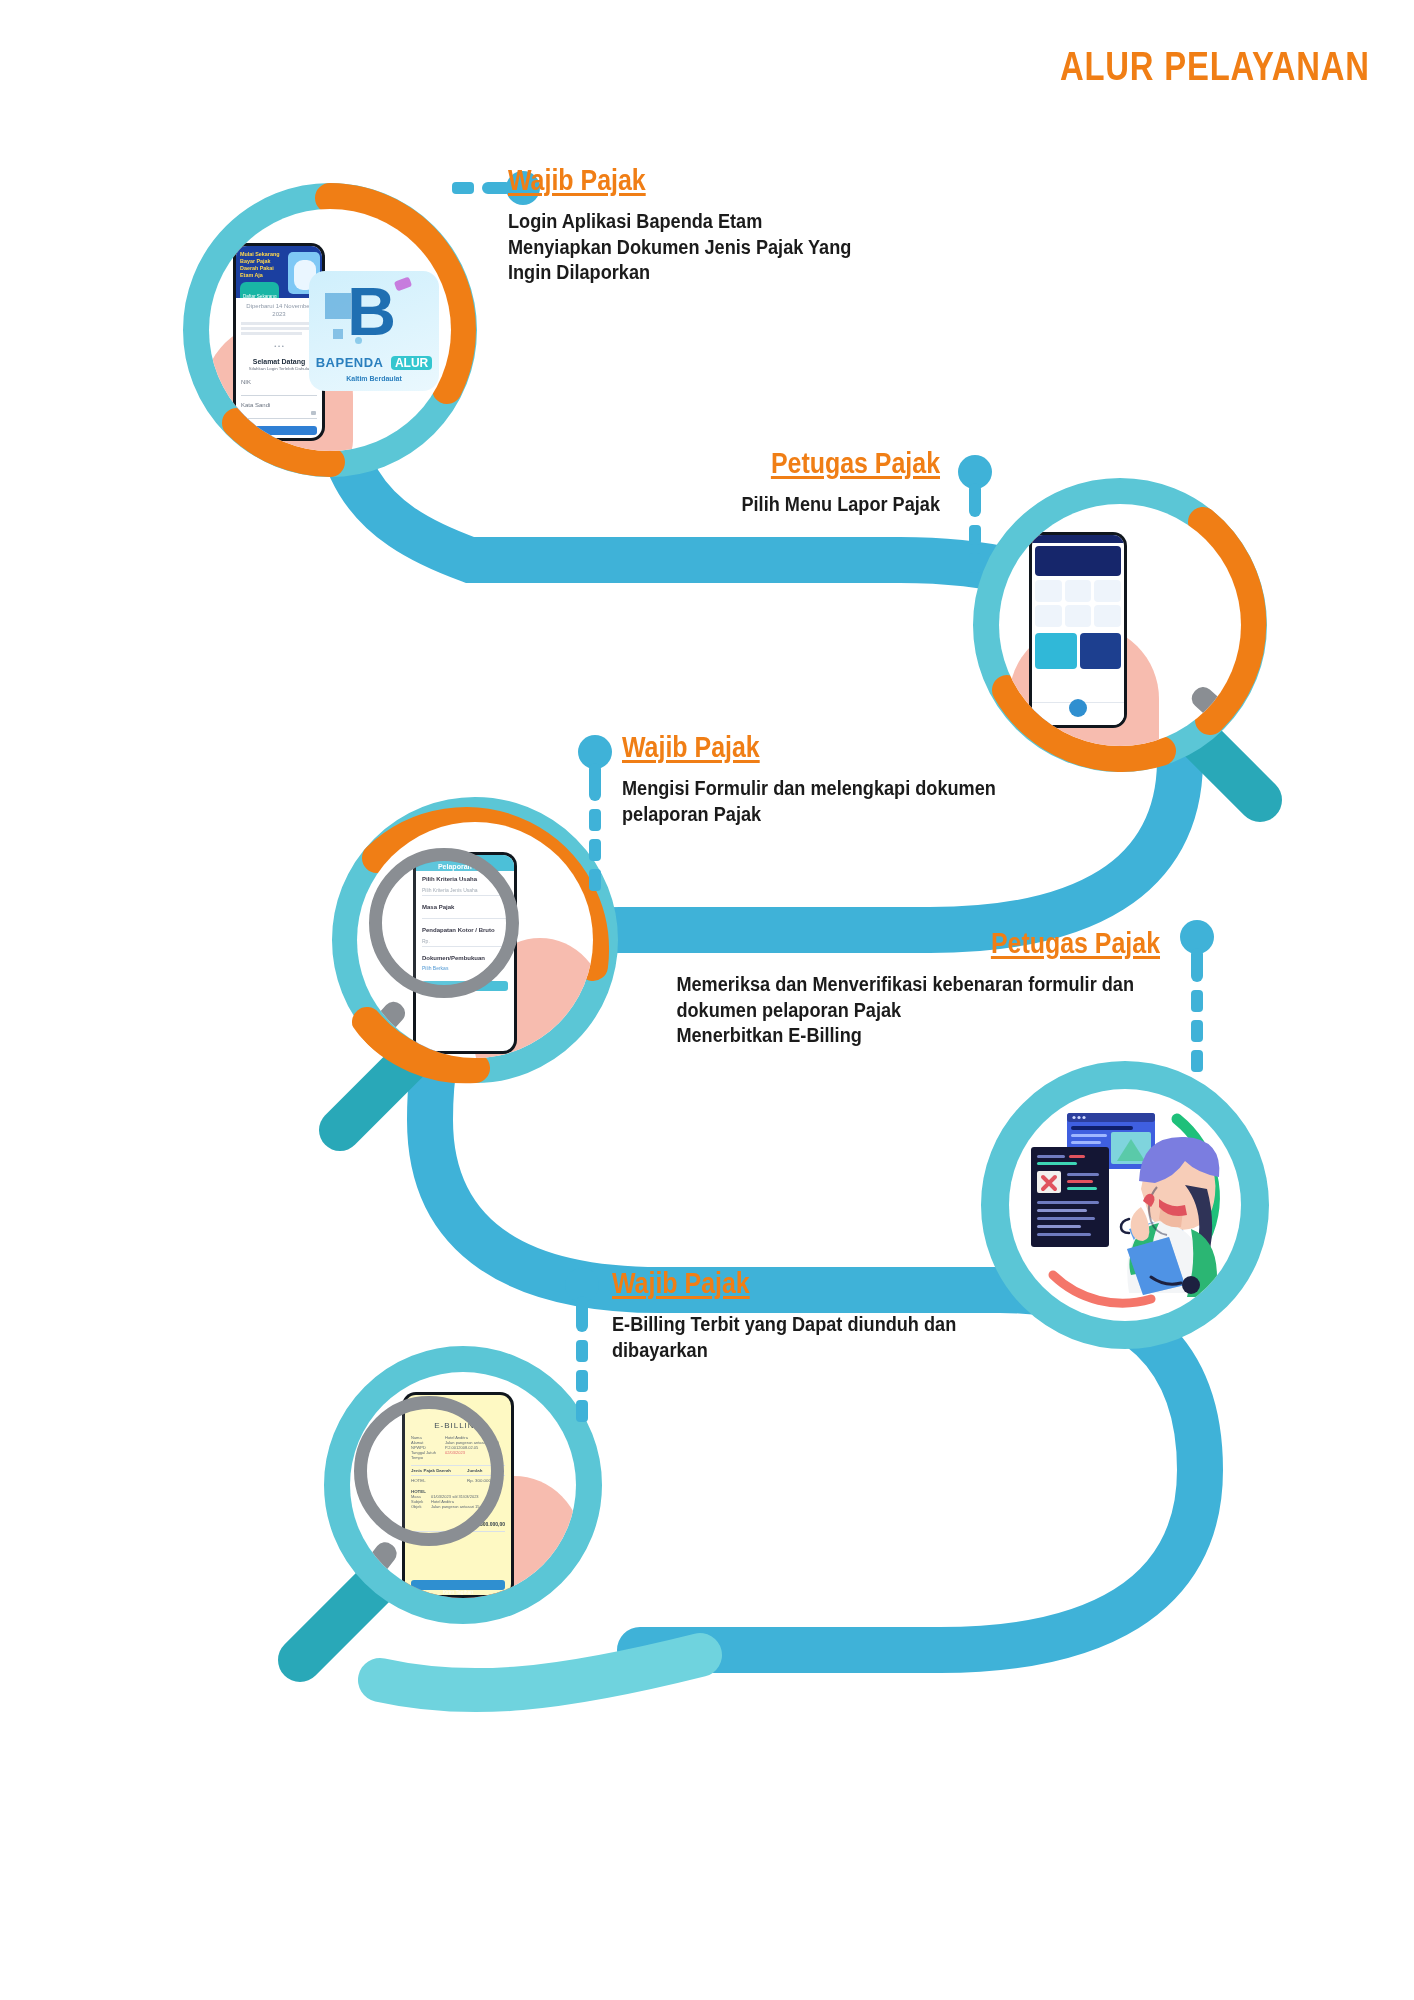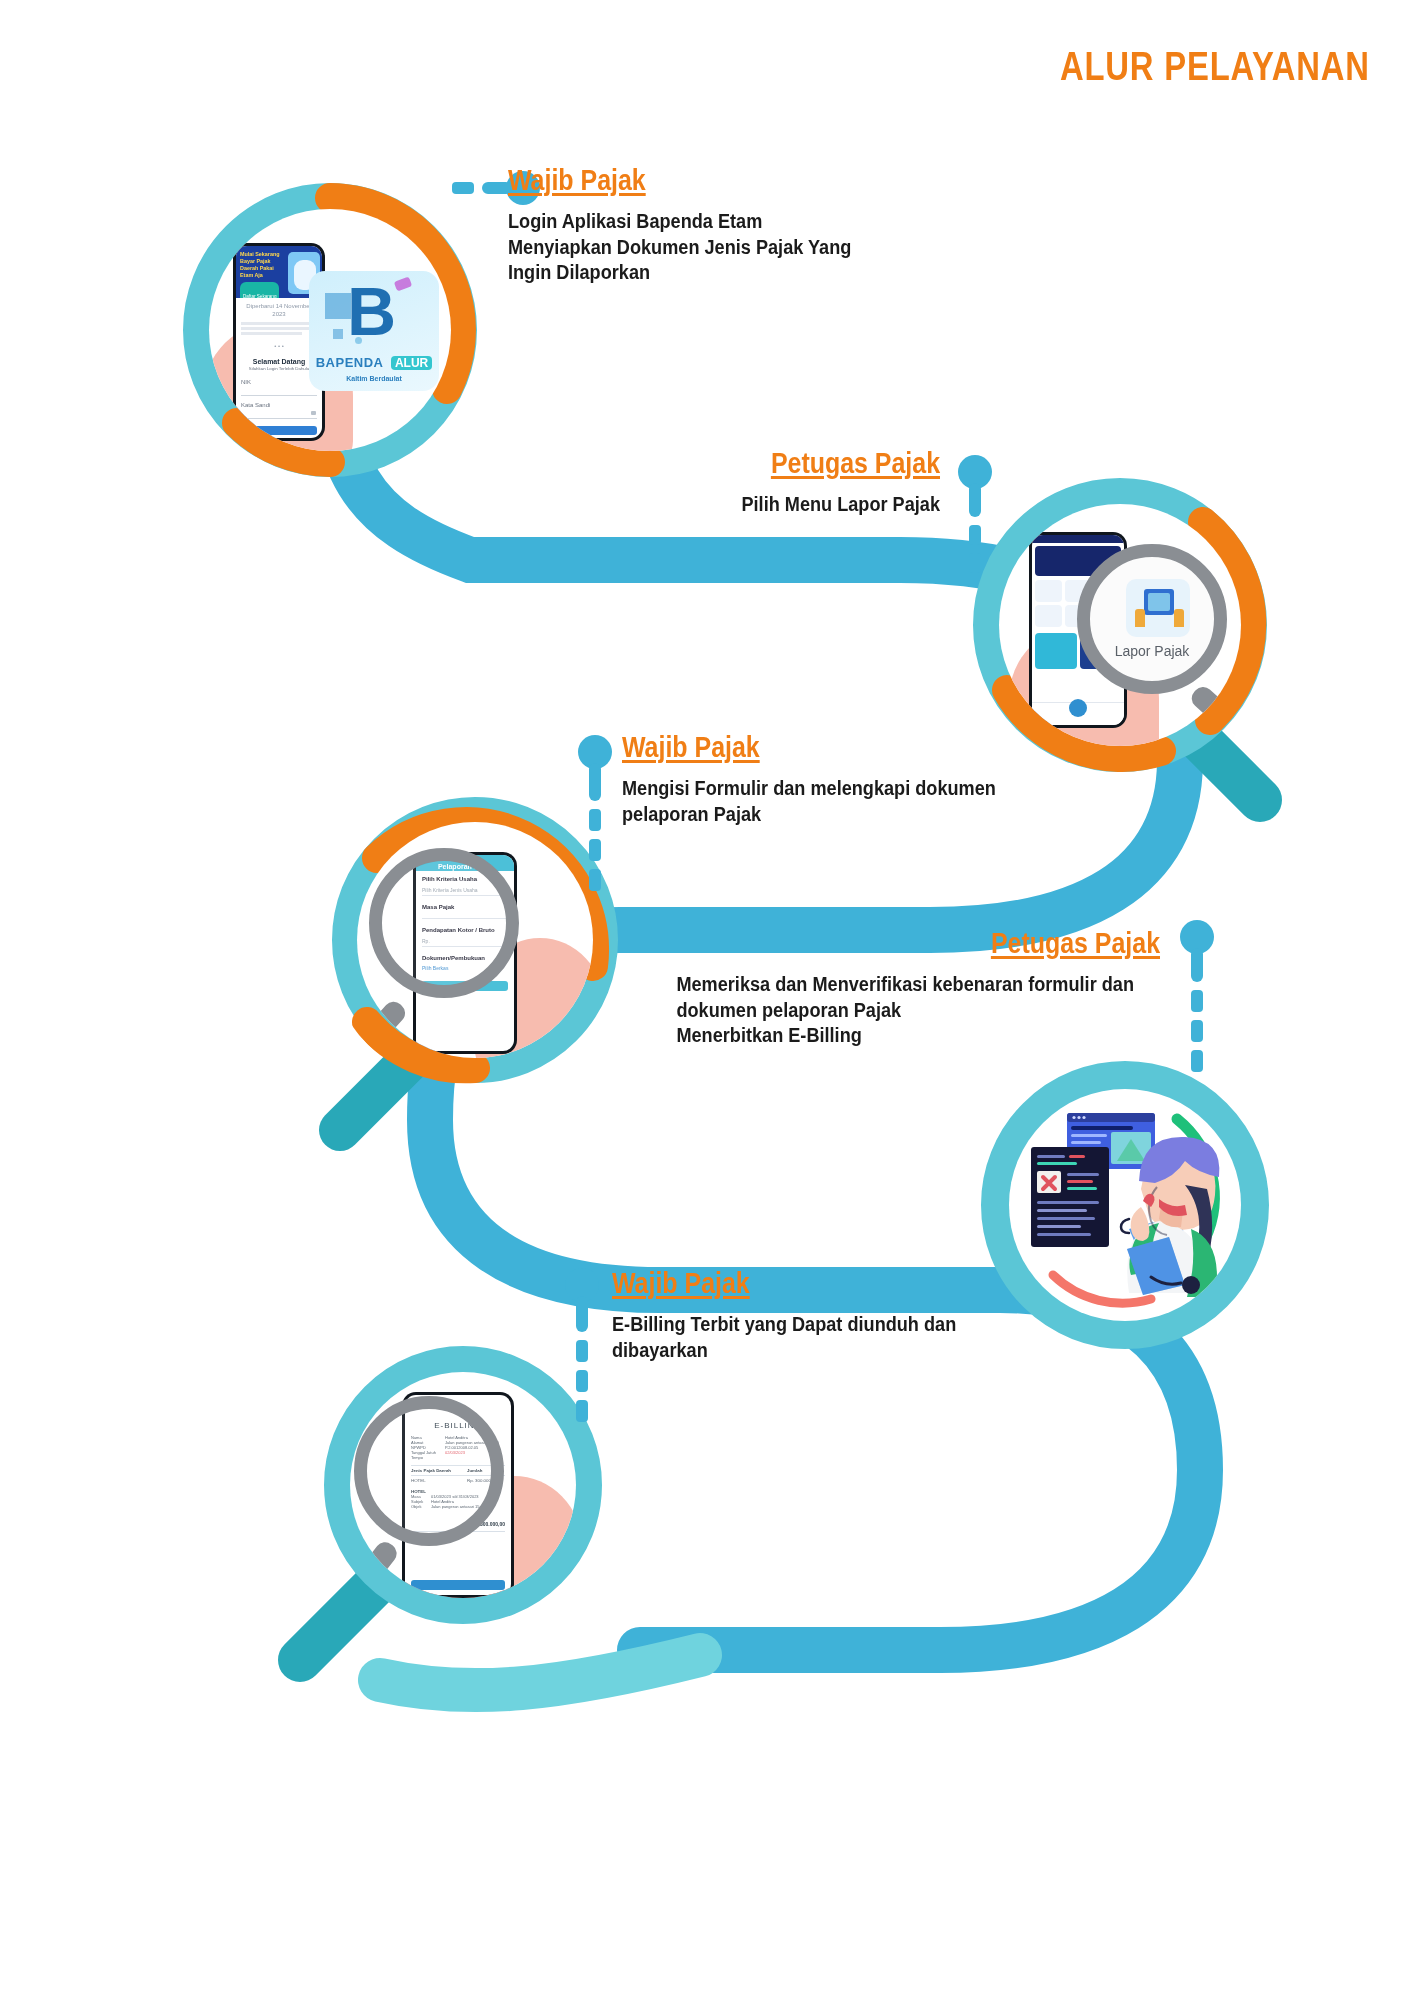--- a/index.html
+++ b/index.html
@@ -194,29 +194,20 @@
               <div style="flex:1;height:36px;background:#30b8d8;border-radius:4px;"></div>
               <div style="flex:1;height:36px;background:#1d3f8f;border-radius:4px;"></div>
             </div>
           </div>
           <div style="position:absolute;left:0;right:0;bottom:0;height:22px;background:#fff;border-top:1px solid #e2e7ee;"></div>
           <div style="position:absolute;left:37px;bottom:8px;width:18px;height:18px;background:#2f8fd0;border-radius:50%;"></div>
         </div>
       </div>
 
       <div class="mag-handle" style="left:196px;top:176px;width:72px;height:22px;transform:rotate(42deg);transform-origin:left center;"></div>
-      <div class="magnifier" style="left:78px;top:40px;width:150px;height:150px;">
-        <div style="position:absolute;left:36px;top:22px;width:64px;height:58px;background:#e7f3fb;border-radius:10px;">
-          <div style="position:absolute;left:18px;top:10px;width:30px;height:26px;background:#2f6fd0;border-radius:3px;"></div>
-          <div style="position:absolute;left:22px;top:14px;width:22px;height:18px;background:#7fc4ea;border-radius:2px;"></div>
-          <div style="position:absolute;left:9px;top:30px;width:10px;height:18px;background:#efa93a;border-radius:3px 3px 0 0;"></div>
-          <div style="position:absolute;left:48px;top:30px;width:10px;height:18px;background:#efa93a;border-radius:3px 3px 0 0;"></div>
-        </div>
-        <div style="position:absolute;left:0;right:0;top:86px;text-align:center;font-size:14px;color:#5a6068;font-weight:500;" class="lbl">Lapor Pajak</div>
-      </div>
     </div>
   </div>
 
   <div class="pin" style="left:958px;top:455px;width:40px;height:130px;">
     <div class="knob" style="left:0;top:0;"></div>
     <div class="neck" style="left:11px;top:28px;width:12px;height:34px;border-radius:6px;"></div>
     <div class="dash" style="left:11px;top:70px;width:12px;height:20px;border-radius:4px;"></div>
     <div class="dash" style="left:11px;top:98px;width:12px;height:20px;border-radius:4px;"></div>
   </div>
 
@@ -361,21 +352,21 @@
     </div>
   </div>
 
   <div class="node" style="left:318px;top:1340px;width:290px;height:290px;">
     <svg class="ring" viewBox="0 0 290 290">
       <circle cx="145" cy="145" r="124" fill="none" stroke="#5BC6D6" stroke-width="30"></circle>
     </svg>
     <div class="inner" style="left:32px;top:32px;width:226px;height:226px;">
       <div class="hand" style="left:96px;top:104px;width:136px;height:140px;background:#F7BCAF;border-radius:50% 50% 20% 20%;"></div>
       <div class="phone" style="left:52px;top:20px;width:106px;height:200px;">
-        <div class="scr" style="background:#ffffff;">
+        <div class="scr" style="background:#fef9c3;">
           <div style="padding:5px 6px;">
             <div style="text-align:center;">
               <div style="display:inline-block;width:12px;height:12px;border-radius:50%;background:#cfe6f7;"></div>
             </div>
             <div style="text-align:center;font-size:8px;font-weight:500;color:#2c3a46;letter-spacing:1px;margin-top:3px;">E-BILLING</div>
             <div style="margin-top:5px;">
               <div style="display:flex;font-size:4px;color:#4a5663;">
                 <span style="width:34px;">Nama</span>
                 <span>Hotel Anditra</span>
               </div>

